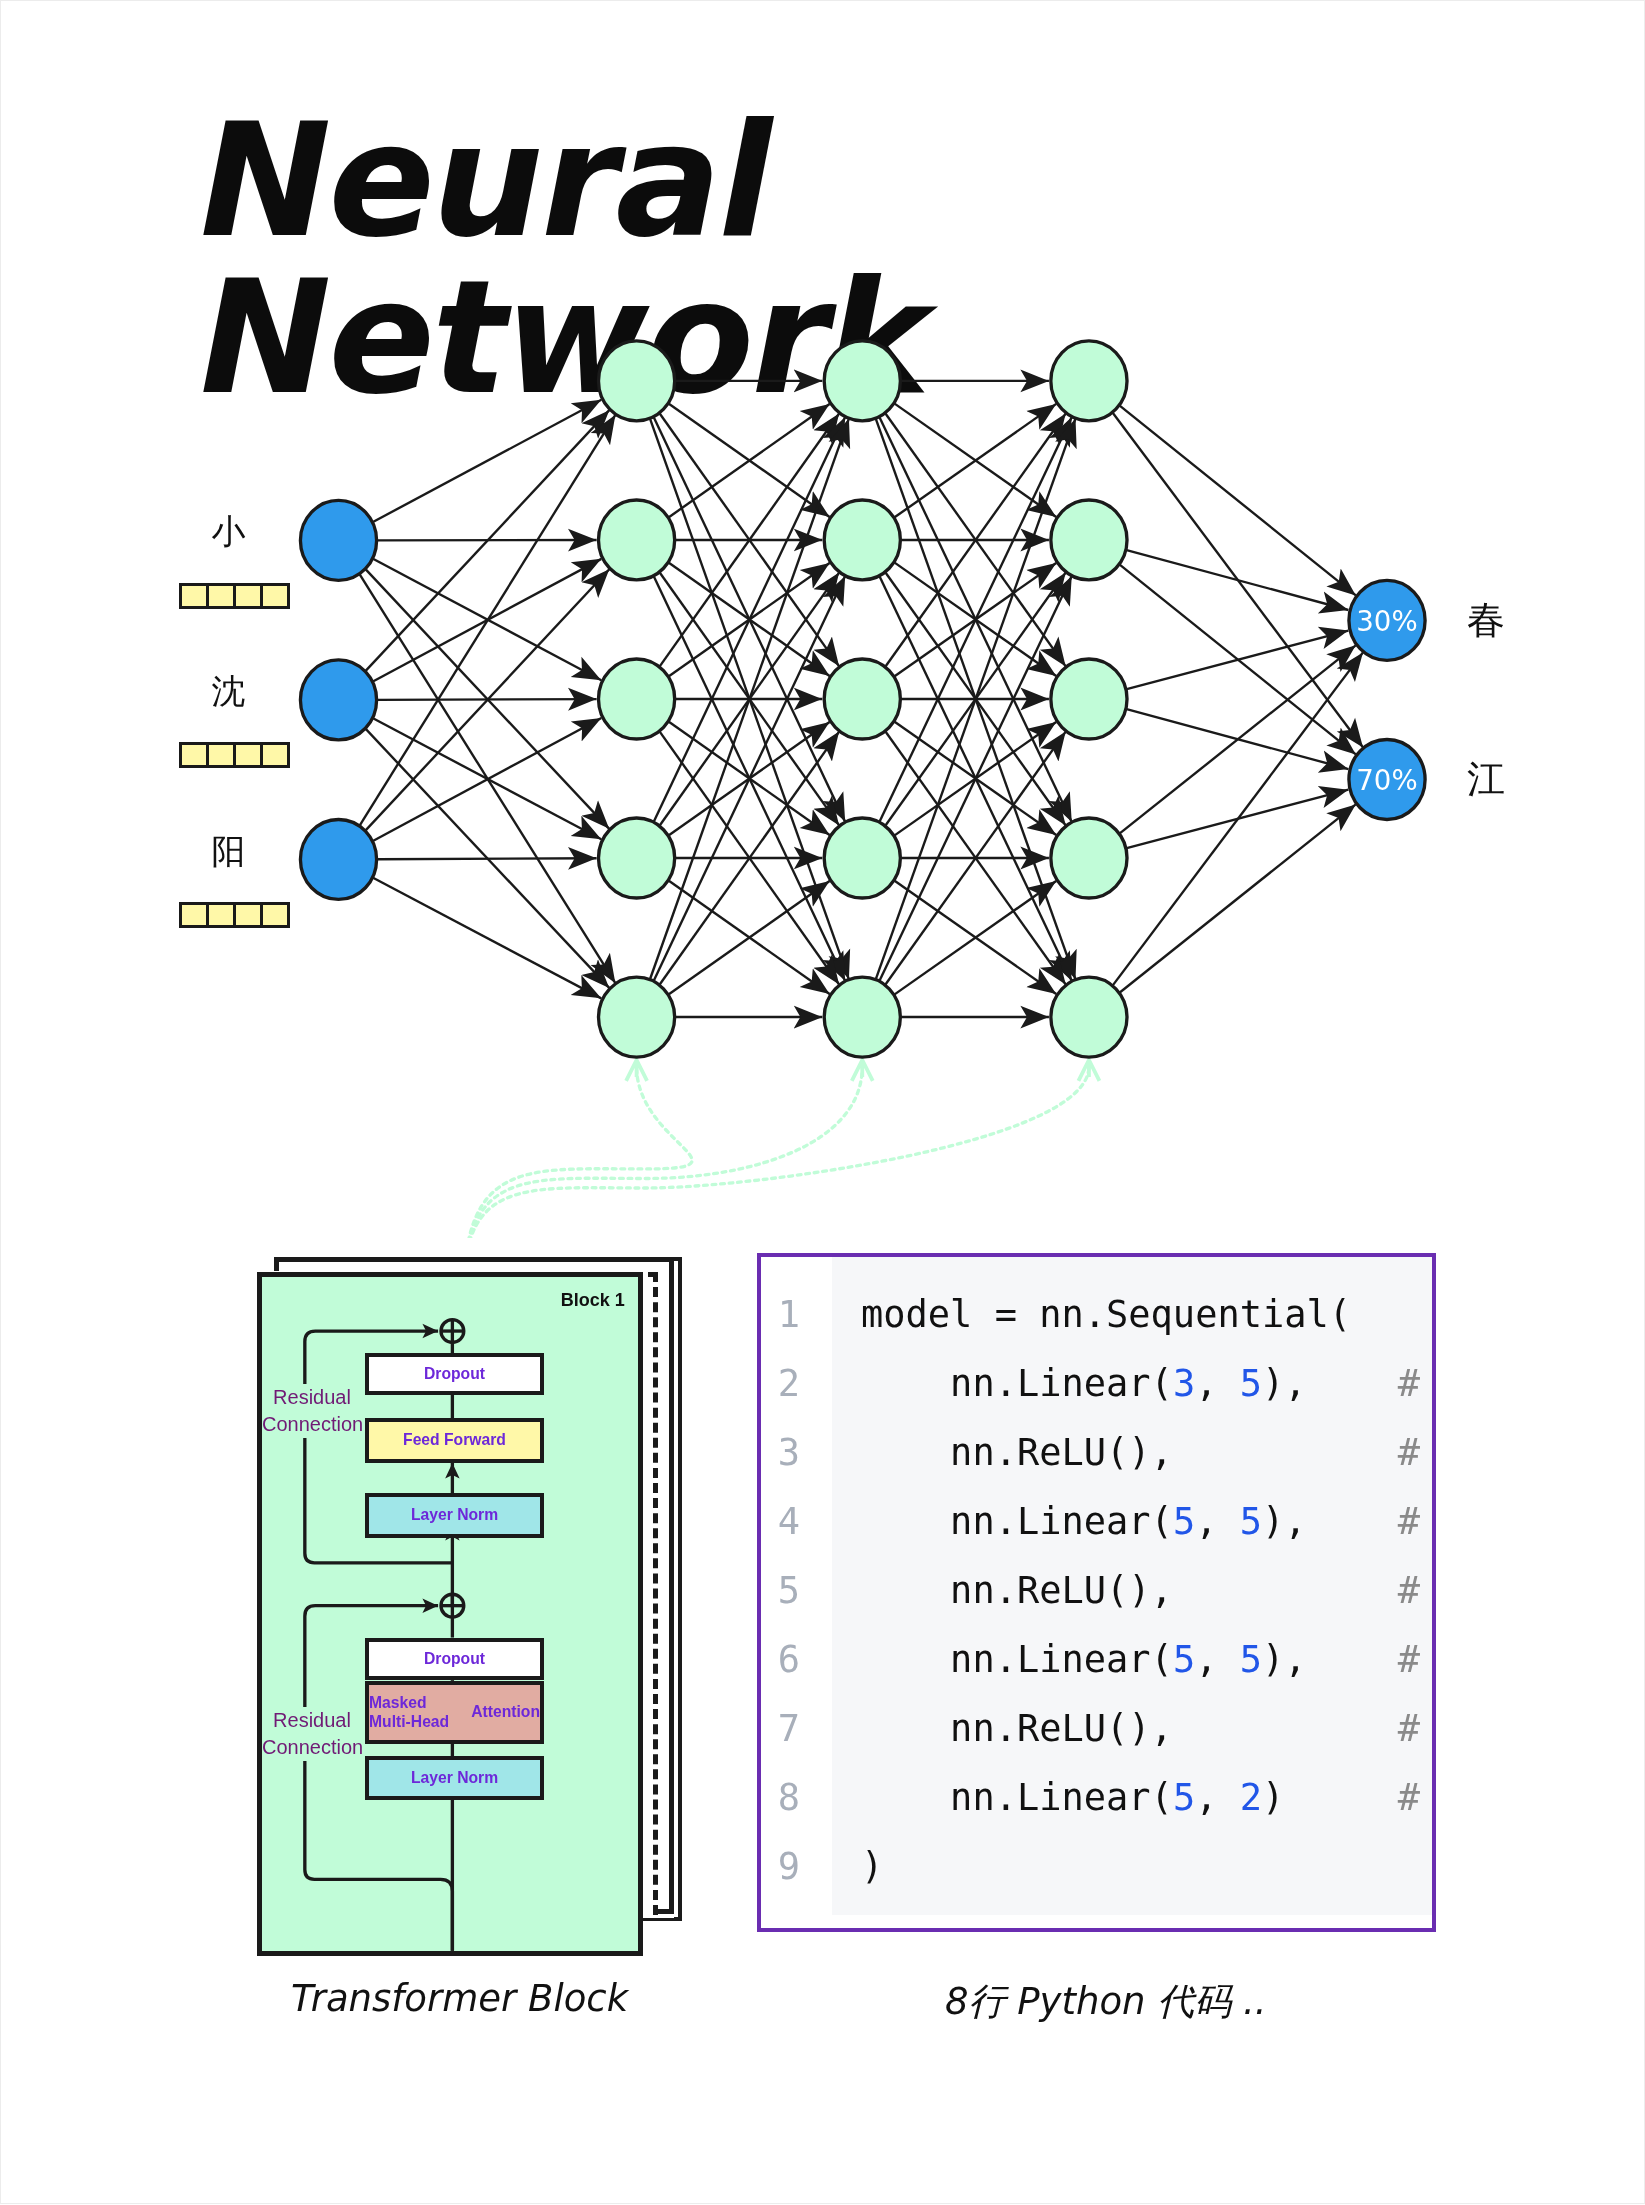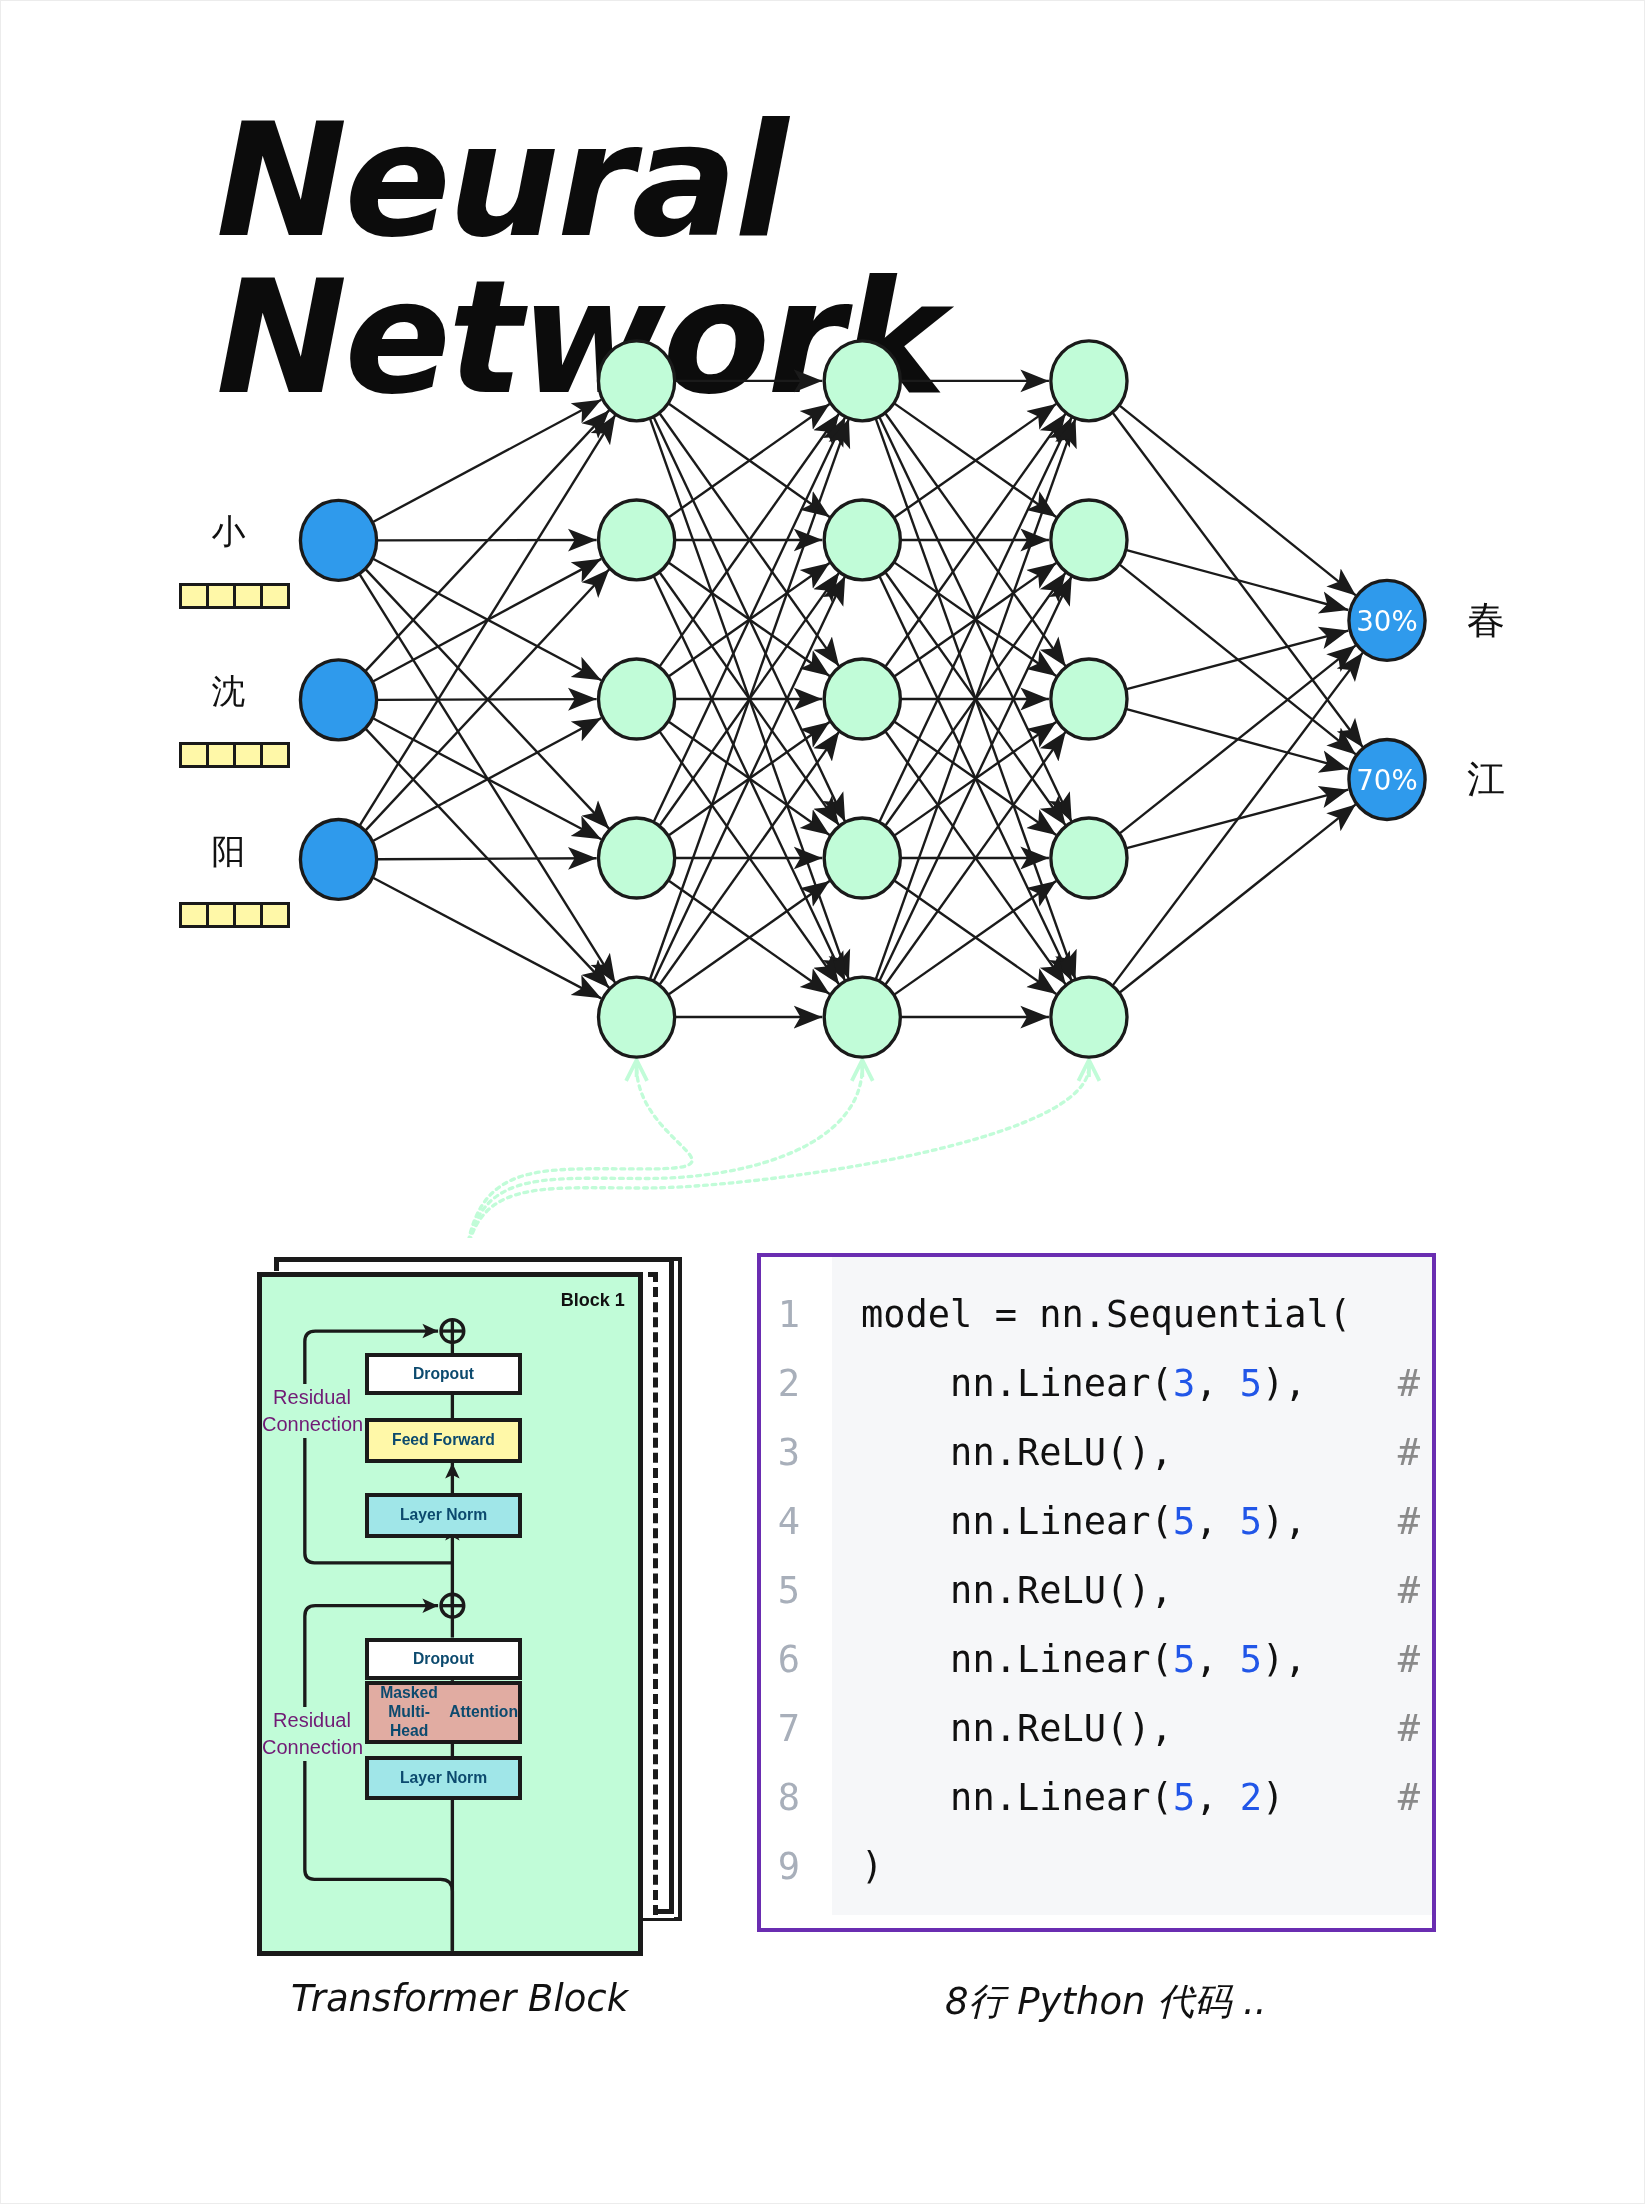--- a/index.html
+++ b/index.html
@@ -2,40 +2,40 @@
 <html style="font-size:7.6px"><head>
 <meta charset="utf-8">
 <style>
   html, body { margin: 0; padding: 0; background: #ffffff; }
   body { width: 1646px; height: 2205px; position: relative; overflow: hidden;
          font-family: "DejaVu Sans", sans-serif; }
   .frame { position: absolute; left: 0; top: 0; width: 1643px; height: 2202px;
            border: 1.4px solid #ececec; }
   .title { position: absolute; left: 200px; top: 102px; width: 1238px;
            font-family: "DejaVu Sans", sans-serif; font-weight: bold; font-style: italic;
-           font-size: 157px; color: #0c0c0c; letter-spacing: -2.9px; line-height: 1; margin-left: 16px; }
+           font-size: 157px; color: #0c0c0c; letter-spacing: -2.9px; line-height: 1; }
   svg.net { position: absolute; left: 0; top: 0; }
   .in-char { position: absolute; width: 57px; text-align: center; font-size: 34px;
              color: #111; line-height: 1; }
   .token { position: absolute; display: flex; border: 3.8px solid #1a1a1a; background: #1a1a1a; }
   .token span { width: 24px; height: 20px; background: #fff8a8; margin-right: 2.9px; }
   .token span:last-child { margin-right: 0; }
   .out-char { position: absolute; font-size: 38px; color: #111; line-height: 1; }
 
   
   .tb-back { position: absolute; border: 4.8px solid #1a1a1a; background: #fff; }
   .tb-dash { position: absolute; border-top: 5.7px dashed #1a1a1a; border-right: 5.7px dashed #1a1a1a; }
   .tb-main { position: absolute; left: 257px; top: 1272px; width: 376px; height: 674px;
              background: #c1fcd8; border: 5.7px solid #1a1a1a; }
   .tb-label { position: absolute; right: 13.3px; top: 13.3px; font-weight: bold; font-size: 18px;
               font-family: "Liberation Sans", sans-serif; color: #111; }
-  .tb-box { position: absolute; left: 103px; width: 157px; border: 4.8px solid #1a1a1a;
-            display: flex; align-items: center; justify-content: center; text-align: center;
+  .tb-box { position: absolute; left: 103px; width: 179px; border: 4.8px solid #1a1a1a;
+            display: flex; align-items: center; justify-content: center; 
             font-family: "Liberation Sans", sans-serif; font-weight: bold; font-size: 15.7px;
-            color: #0c4a6e; line-height: 1.2; box-sizing: border-box; }
+            color: #6d28d9; line-height: 1.2; box-sizing: border-box; }
   .res-label { position: absolute; left: 0; width: 100px; text-align: center;
                font-family: "Liberation Sans", sans-serif; font-size: 20px; color: #701a75;
                line-height: 1.35; background: #c1fcd8; }
   svg.tb-svg { position: absolute; left: 0; top: 0; }
 
   
   .code { position: absolute; left: 757px; top: 1253px; width: 679px; height: 679px;
           border: 4.8px solid #6a2db1; background: #ffffff; box-sizing: border-box; }
   .code-gutter { position: absolute; left: 0; top: 0; width: 62px; height: 100%; }
   .code-body { position: absolute; left: 71px; top: 0; right: 0; bottom: 13.3px; background: #f6f7f9; }

